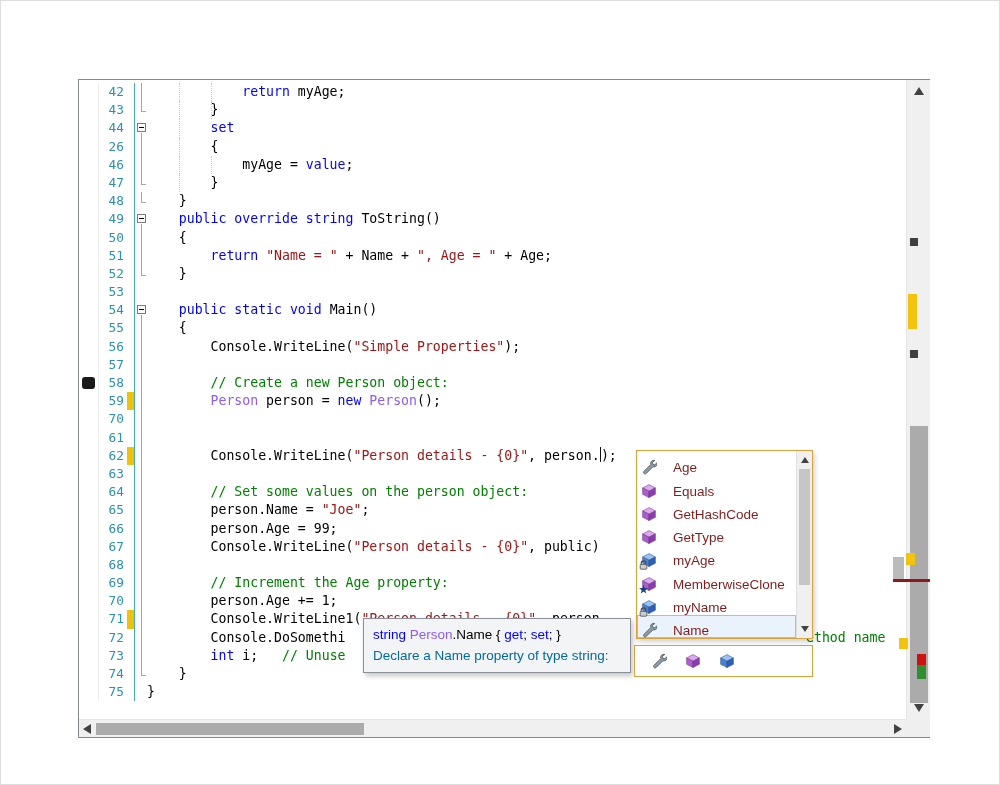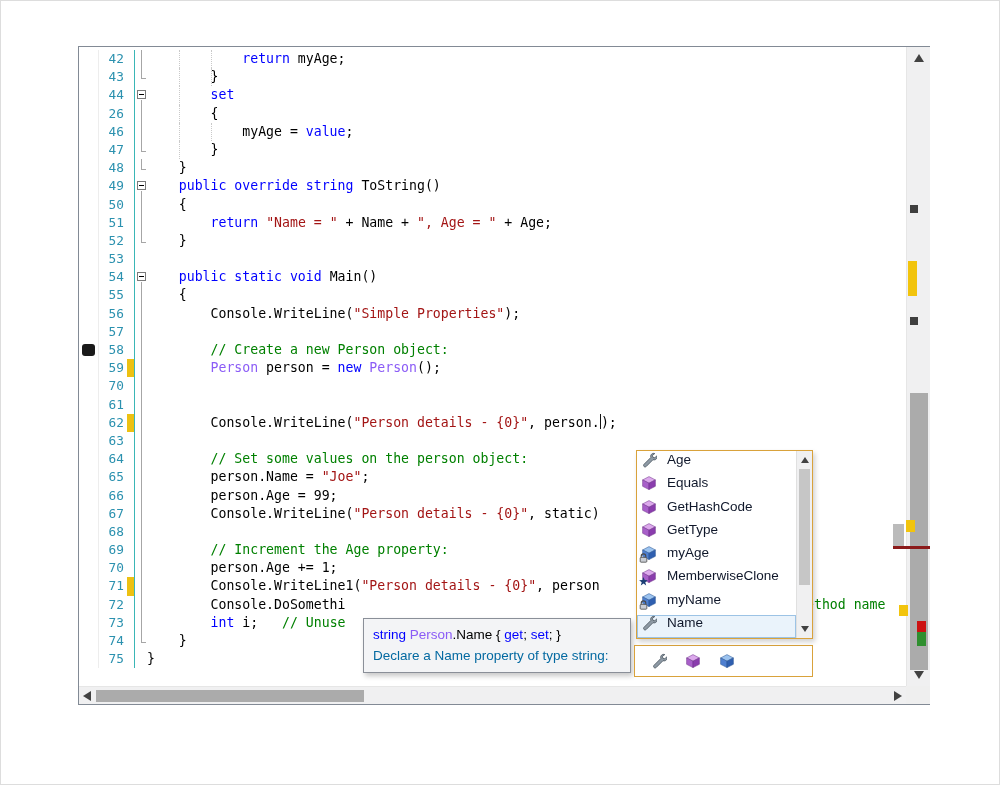--- a/index.html
+++ b/index.html
@@ -1,19 +1,19 @@
 <!DOCTYPE html>
 <html><head>
 <meta charset="utf-8">
 <style>
 *{margin:0;padding:0;box-sizing:border-box}
 html,body{background:#fff}
 body{font-family:"Liberation Sans",sans-serif}
 .page{position:relative;width:1000px;height:785px;background:#fff;box-shadow:inset 0 0 0 1px #DDDDDD;overflow:hidden}
-.editor-frame{position:absolute;left:78px;top:46px;width:852px;height:659px;border:1px solid #828A95;background:#fff}
+.editor-frame{position:absolute;left:78px;top:79px;width:852px;height:659px;border:1px solid #828A95;background:#fff}
 .content{position:absolute;left:0;top:0;width:827px;height:639px;overflow:hidden;padding-top:3px;background:#fff}
 .code-row{display:flex;height:18.2px;line-height:18.2px;font-family:"DejaVu Sans Mono",monospace;font-size:13.2px;white-space:pre}
 .m-icon{width:20px;flex:0 0 20px;border-right:1px solid #EDEDED;position:relative}
 .bookmark{position:absolute;left:3px;top:2.5px;width:13px;height:12px;background:#1A1A1A;border-radius:3px}
 .m-num{width:28px;flex:0 0 28px;text-align:right;padding-right:3px;color:#2B91AF;font-size:12.8px}
 .m-change{width:7px;flex:0 0 7px}
 .m-change.on{background:#EDC112}
 .m-outline{width:13px;flex:0 0 13px;border-left:1px solid #3AB6B6;position:relative}
 .m-outline.line::before{content:"";position:absolute;left:6px;top:0;bottom:0;border-left:1px solid #A6A6A6}
 .m-outline.end::before{content:"";position:absolute;left:6px;top:0;height:10px;border-left:1px solid #A6A6A6}
@@ -35,21 +35,21 @@
 .tri-left{position:absolute;top:50%;left:4px;transform:translateY(-50%);width:0;height:0;border-top:5.5px solid transparent;border-bottom:5.5px solid transparent;border-right:8px solid #424242}
 .tri-right{position:absolute;top:50%;right:4px;transform:translateY(-50%);width:0;height:0;border-top:5.5px solid transparent;border-bottom:5.5px solid transparent;border-left:8px solid #424242}
 .corner{position:absolute;left:827px;top:639px;width:24px;height:18px;background:#EFEFEF}
 #mark-layer{position:absolute;left:0;top:0;right:0;bottom:0;pointer-events:none;z-index:5}
 .smark{position:absolute}
 .tooltip{position:absolute;left:363px;top:618px;width:268px;background:#F3F4F6;border:1px solid #8A8F98;box-shadow:2px 3px 5px rgba(0,0,0,.22);padding:5px 9px;z-index:20;font-size:13.5px}
 .sig{white-space:pre;line-height:21px}
 .desc{line-height:22px;color:#0369a1}
 .popup{position:absolute;left:636px;top:450px;width:177px;height:189px;background:#fff;border:1px solid #D9A23B;z-index:30;box-shadow:2px 3px 5px rgba(0,0,0,.18)}
 .plist{position:absolute;left:0;top:0;right:16px;bottom:0;padding-top:1px}
-.ci{display:flex;align-items:flex-start;height:23.3px;padding-left:4px;gap:10px;font-size:13.5px;color:#0f172a}
+.ci{display:flex;align-items:flex-end;height:23.3px;padding-left:4px;gap:16px;font-size:13.5px;color:#7f1d1d}
 .ci.sel{background:#EAF3FB;box-shadow:inset 0 0 0 1px #9CC3E5}
 .icon16{position:relative;width:16px;height:16px;flex:0 0 16px;display:inline-block}
 .icon16 svg{display:block}
 .ovl{position:absolute;left:-2px;bottom:-2px;line-height:0}
 .pscroll{position:absolute;right:0;top:0;width:16px;bottom:0;background:#F0F0F1;border-left:1px solid #E0E0E0}
 .pthumb{position:absolute;left:2px;top:18px;width:11px;height:116px;background:#C6C6C6}
 .ptri-up{position:absolute;top:6px;left:50%;transform:translateX(-50%);width:0;height:0;border-left:4.5px solid transparent;border-right:4.5px solid transparent;border-bottom:6px solid #424242}
 .ptri-down{position:absolute;bottom:6px;left:50%;transform:translateX(-50%);width:0;height:0;border-left:4.5px solid transparent;border-right:4.5px solid transparent;border-top:6px solid #424242}
 .filterbox{position:absolute;left:634px;top:645px;width:179px;height:32px;background:#fff;border:1px solid #D9A23B;z-index:25;display:flex;align-items:center;gap:18px;padding-left:16px}
 </style>
@@ -78,21 +78,21 @@
         <div class="code-row"><div class="m-icon"></div><div class="m-num">57</div><div class="m-change"></div><div class="m-outline line"></div><div class="code-text"></div></div>
         <div class="code-row"><div class="m-icon"><div class="bookmark"></div></div><div class="m-num">58</div><div class="m-change"></div><div class="m-outline line"></div><div class="code-text"><span class="tk-pl">        </span><span class="tk-com">// Create a new Person object:</span></div></div>
         <div class="code-row"><div class="m-icon"></div><div class="m-num">59</div><div class="m-change on"></div><div class="m-outline line"></div><div class="code-text"><span class="tk-pl">        </span><span class="tk-ty">Person</span><span class="tk-pl"> person = </span><span class="tk-kw">new</span><span class="tk-pl"> </span><span class="tk-ty">Person</span><span class="tk-pl">();</span></div></div>
         <div class="code-row"><div class="m-icon"></div><div class="m-num">70</div><div class="m-change"></div><div class="m-outline line"></div><div class="code-text"></div></div>
         <div class="code-row"><div class="m-icon"></div><div class="m-num">61</div><div class="m-change"></div><div class="m-outline line"></div><div class="code-text"><span class="tk-pl">        </span></div></div>
         <div class="code-row"><div class="m-icon"></div><div class="m-num">62</div><div class="m-change on"></div><div class="m-outline line"></div><div class="code-text"><span class="tk-pl">        Console.WriteLine(</span><span class="tk-str">"Person details - {0}"</span><span class="tk-pl">, person.</span><span class="caret"></span><span class="tk-pl">);</span></div></div>
         <div class="code-row"><div class="m-icon"></div><div class="m-num">63</div><div class="m-change"></div><div class="m-outline line"></div><div class="code-text"></div></div>
         <div class="code-row"><div class="m-icon"></div><div class="m-num">64</div><div class="m-change"></div><div class="m-outline line"></div><div class="code-text"><span class="tk-pl">        </span><span class="tk-com">// Set some values on the person object:</span></div></div>
         <div class="code-row"><div class="m-icon"></div><div class="m-num">65</div><div class="m-change"></div><div class="m-outline line"></div><div class="code-text"><span class="tk-pl">        person.Name = </span><span class="tk-str">"Joe"</span><span class="tk-pl">;</span></div></div>
         <div class="code-row"><div class="m-icon"></div><div class="m-num">66</div><div class="m-change"></div><div class="m-outline line"></div><div class="code-text"><span class="tk-pl">        person.Age = 99;</span></div></div>
-        <div class="code-row"><div class="m-icon"></div><div class="m-num">67</div><div class="m-change"></div><div class="m-outline line"></div><div class="code-text"><span class="tk-pl">        Console.WriteLine(</span><span class="tk-str">"Person details - {0}"</span><span class="tk-pl">, static)</span></div></div>
+        <div class="code-row"><div class="m-icon"></div><div class="m-num">67</div><div class="m-change"></div><div class="m-outline line"></div><div class="code-text"><span class="tk-pl">        Console.WriteLine(</span><span class="tk-str">"Person details - {0}"</span><span class="tk-pl">, public)</span></div></div>
         <div class="code-row"><div class="m-icon"></div><div class="m-num">68</div><div class="m-change"></div><div class="m-outline line"></div><div class="code-text"></div></div>
         <div class="code-row"><div class="m-icon"></div><div class="m-num">69</div><div class="m-change"></div><div class="m-outline line"></div><div class="code-text"><span class="tk-pl">        </span><span class="tk-com">// Increment the Age property:</span></div></div>
         <div class="code-row"><div class="m-icon"></div><div class="m-num">70</div><div class="m-change"></div><div class="m-outline line"></div><div class="code-text"><span class="tk-pl">        person.Age += 1;</span></div></div>
         <div class="code-row"><div class="m-icon"></div><div class="m-num">71</div><div class="m-change on"></div><div class="m-outline line"></div><div class="code-text"><span class="tk-pl">        Console.</span><span class="tk-pl sq">WriteLine1</span><span class="tk-pl">(</span><span class="tk-str">"Person details - {0}"</span><span class="tk-pl">, person</span></div></div>
         <div class="code-row"><div class="m-icon"></div><div class="m-num">72</div><div class="m-change"></div><div class="m-outline line"></div><div class="code-text"><span class="tk-pl">        Console.</span><span class="tk-pl sq">DoSomethi</span><span class="tk-pl">                                                          </span><span class="tk-com">ethod name</span></div></div>
         <div class="code-row"><div class="m-icon"></div><div class="m-num">73</div><div class="m-change"></div><div class="m-outline line"></div><div class="code-text"><span class="tk-pl">        </span><span class="tk-kw">int</span><span class="tk-pl"> i;   </span><span class="tk-com">// Unuse</span></div></div>
         <div class="code-row"><div class="m-icon"></div><div class="m-num">74</div><div class="m-change"></div><div class="m-outline end"></div><div class="code-text"><span class="tk-pl">    }</span></div></div>
         <div class="code-row"><div class="m-icon"></div><div class="m-num">75</div><div class="m-change"></div><div class="m-outline"></div><div class="code-text"><span class="tk-pl">}</span></div></div>
       </div>
 

